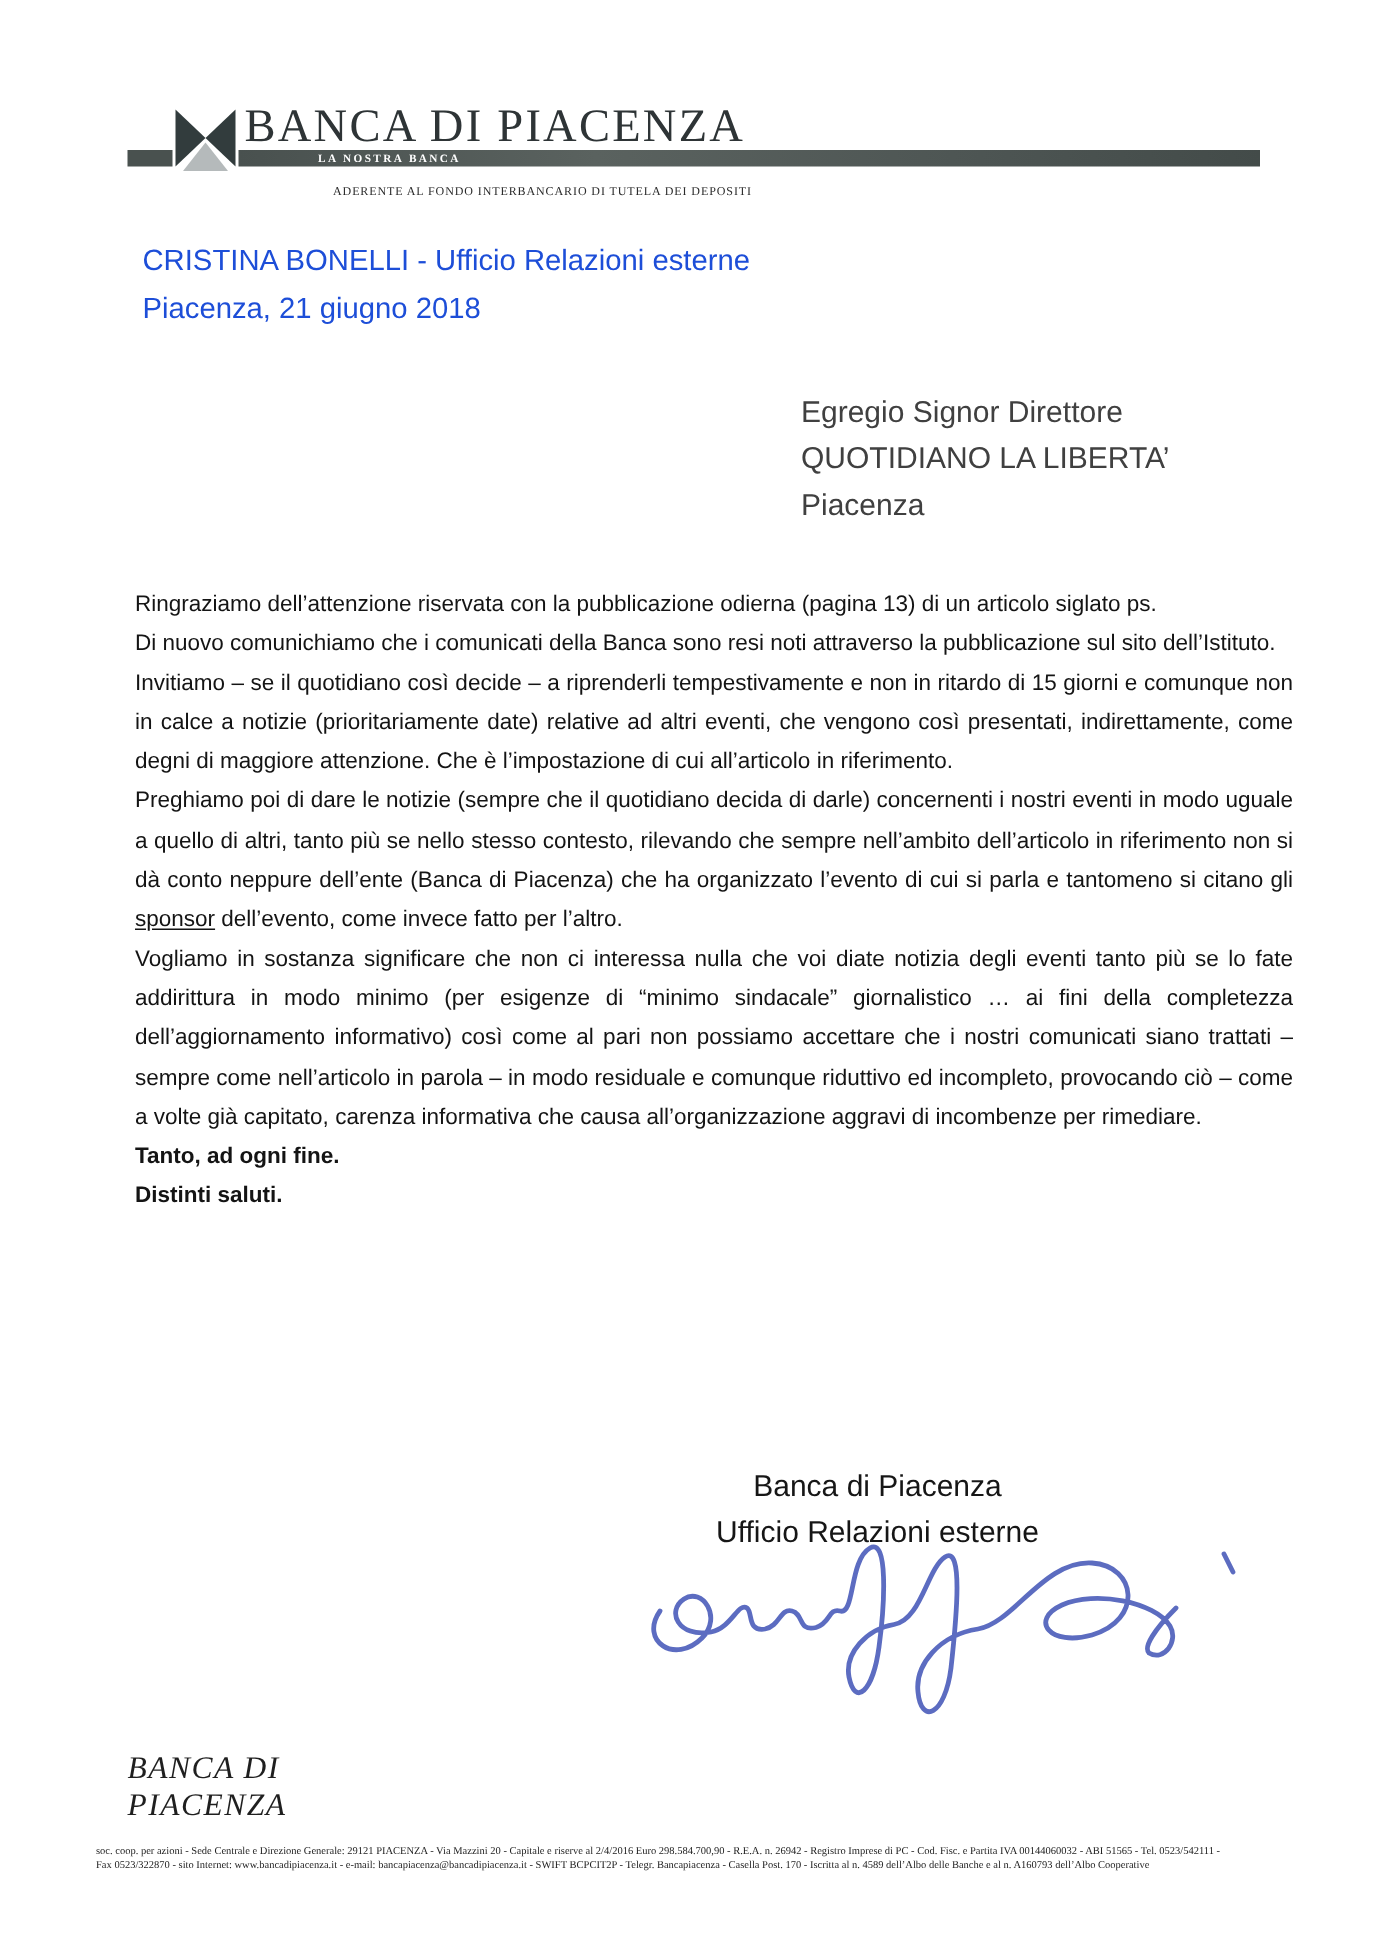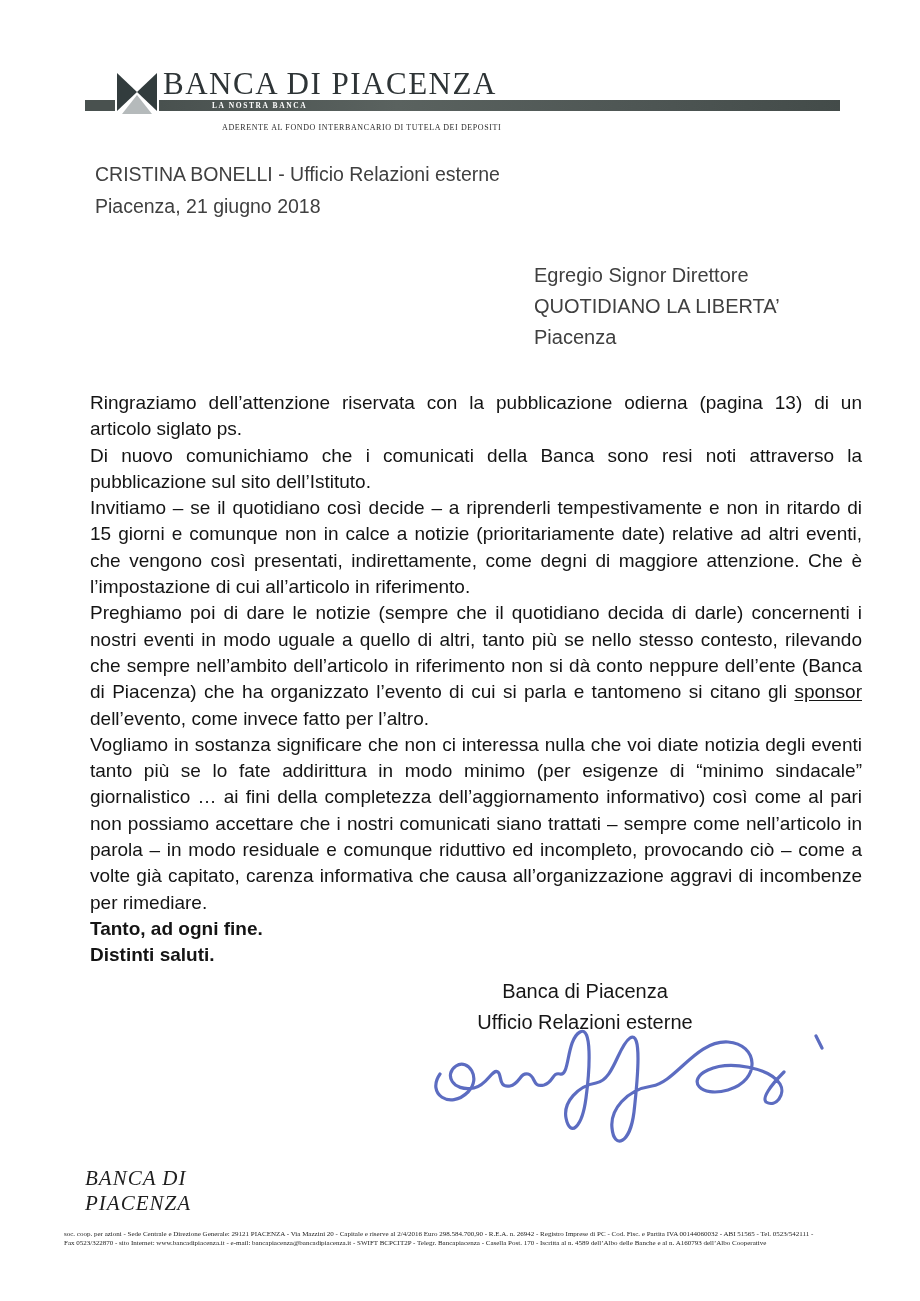--- a/index.html
+++ b/index.html
@@ -32,26 +32,26 @@
     font-size:31px;letter-spacing:1.5px;color:#2e3436;
     white-space:nowrap;
   }
   .lh-membership{
     position:absolute;left:222px;top:123px;
     font-family:"Liberation Serif",serif;
     font-size:8px;letter-spacing:0.6px;color:#2b2b2b;
     white-space:nowrap;
   }
   
-  .sender{position:absolute;left:95px;top:158px;font-size:19.5px;line-height:32px;color:#404040;}
+  .sender{position:absolute;left:95px;top:158px;font-size:19.5px;line-height:32px;color:#1d4ed8;}
   .recipient{position:absolute;left:534px;top:260px;font-size:20px;line-height:31px;color:#404040;}
   
   .body-text{
     position:absolute;left:90px;top:390px;width:772px;
-    font-size:19px;line-height:26.3px;color:#141414;
+    font-size:15px;line-height:26.3px;color:#141414;
   }
   .body-text p{margin:0;text-align:justify;}
   .body-text .closing{text-align:left;font-weight:bold;}
   .u{text-decoration:underline;text-underline-offset:2px;}
   
   .signoff{
     position:absolute;left:430px;top:976px;width:310px;
     text-align:center;font-size:20px;line-height:30.5px;color:#161616;
   }
   .signature{position:absolute;left:428px;top:1016px;z-index:3;}

